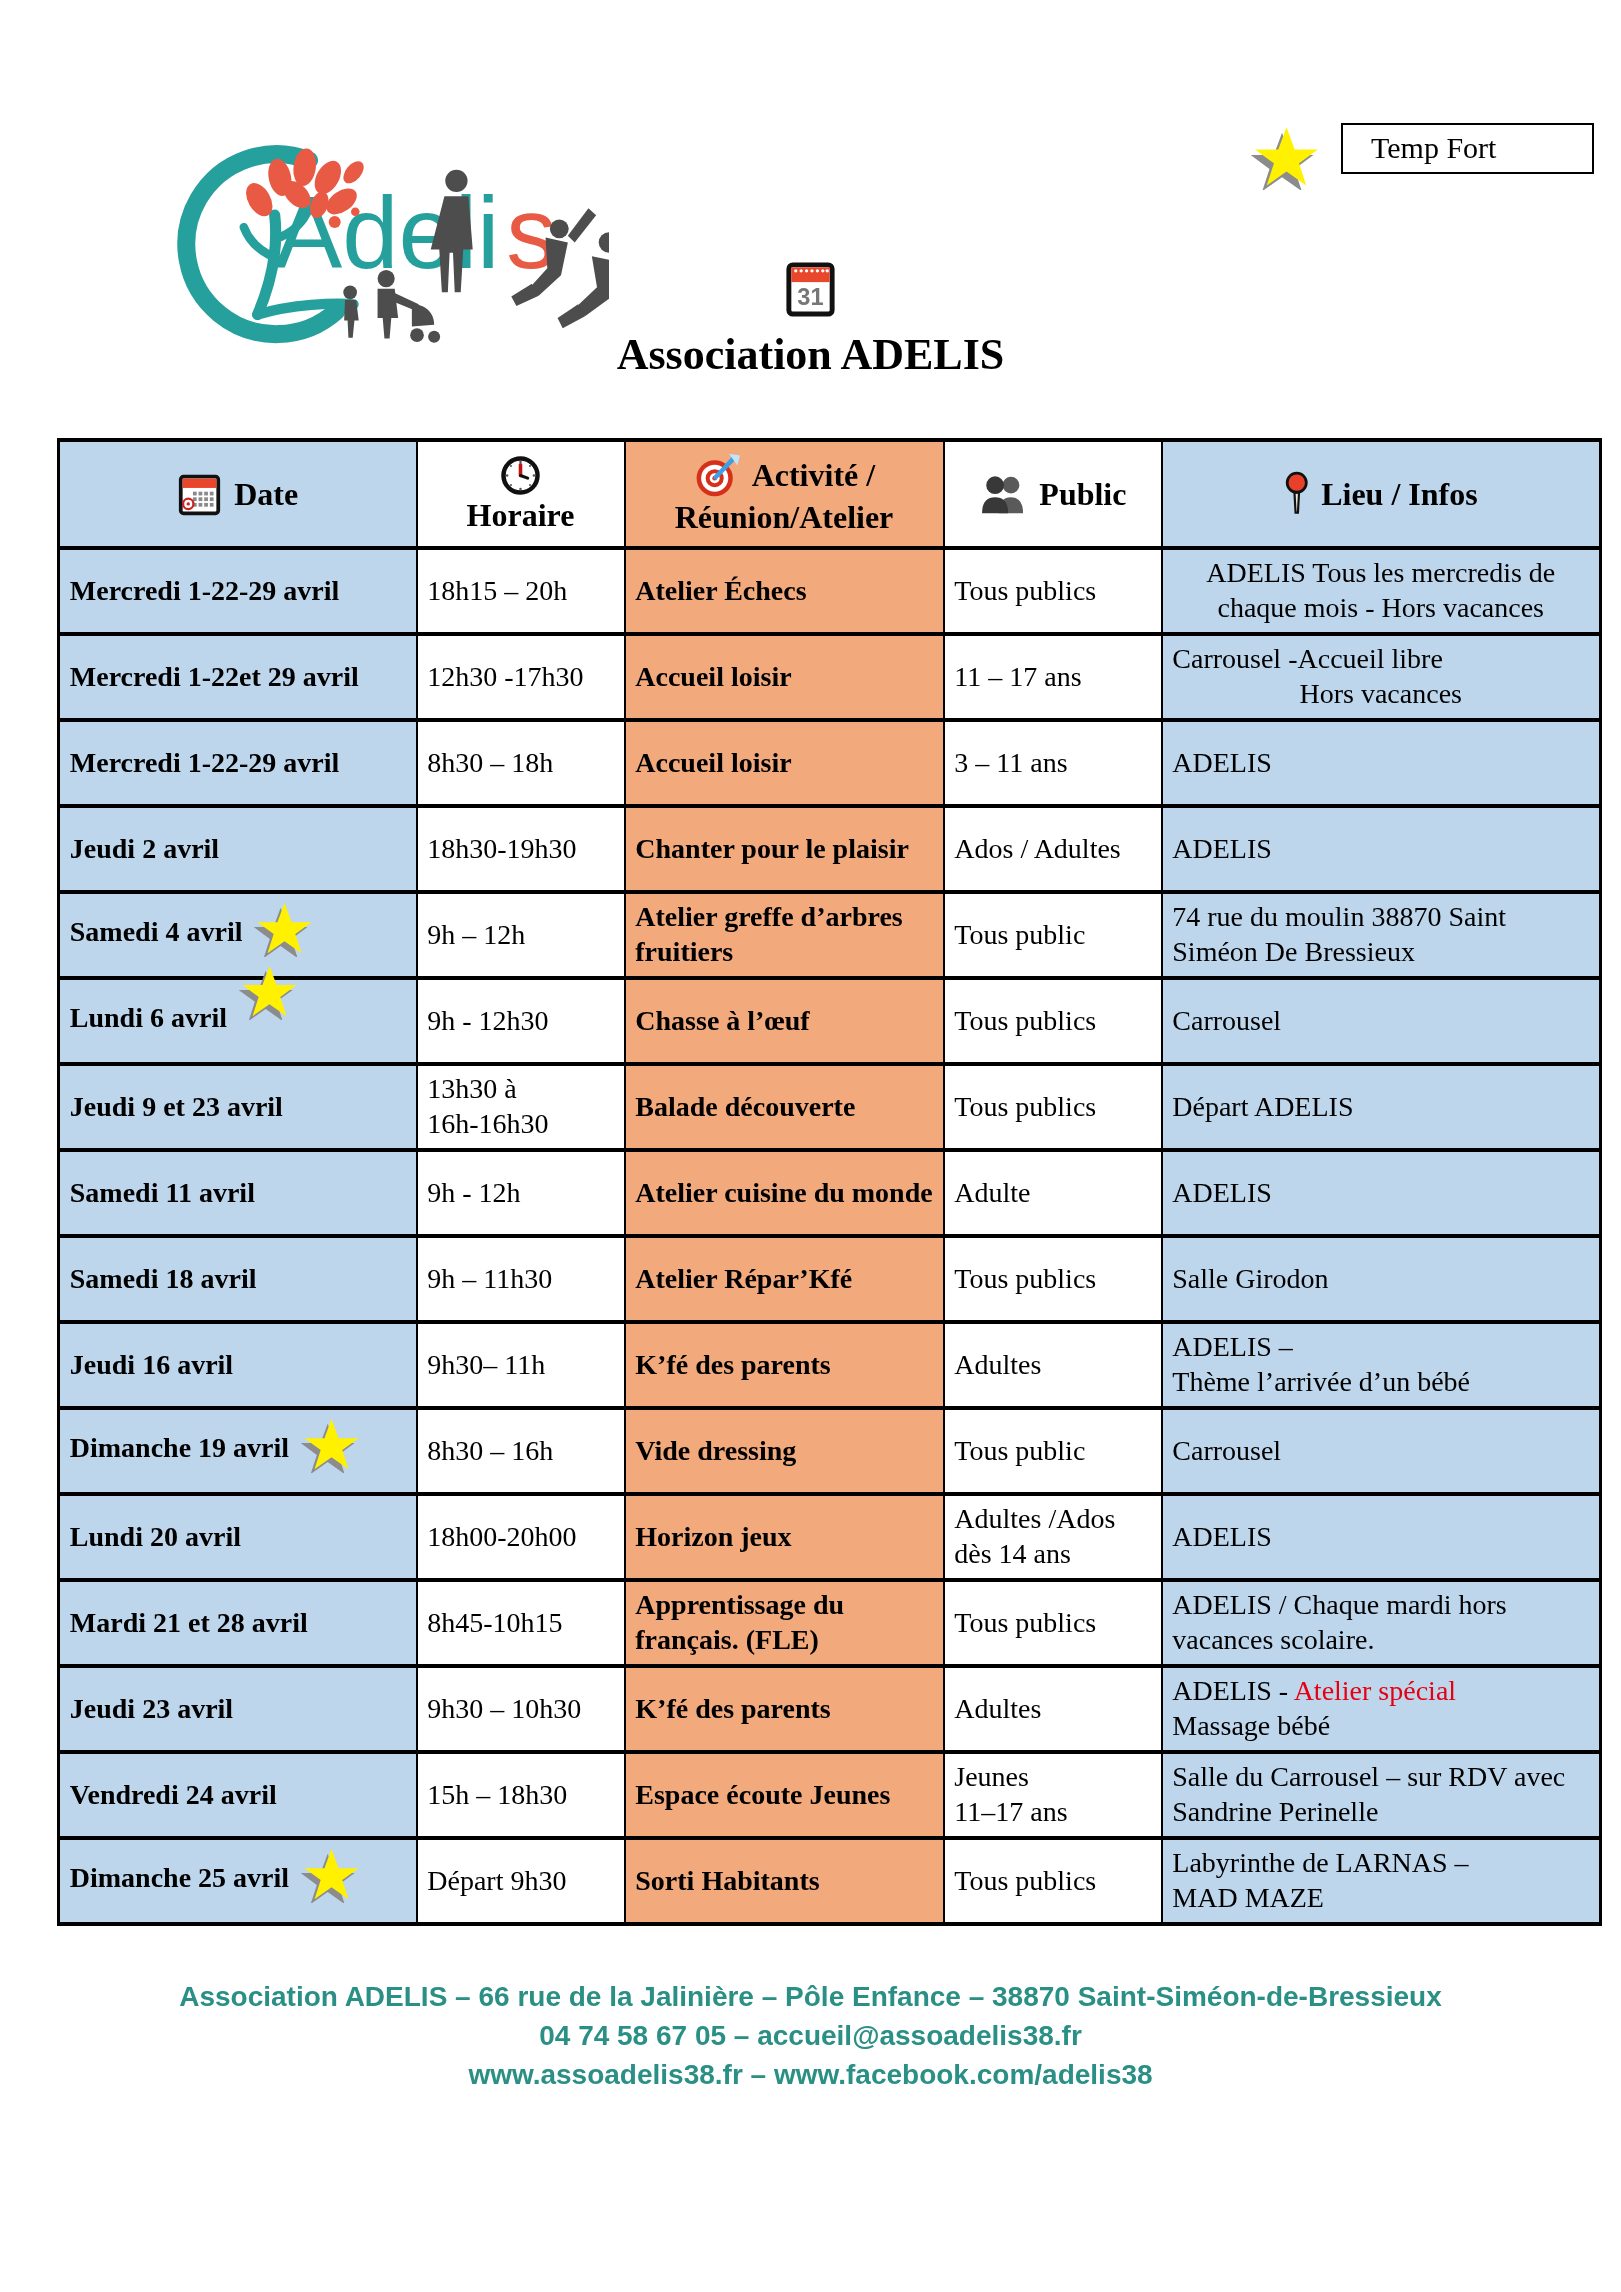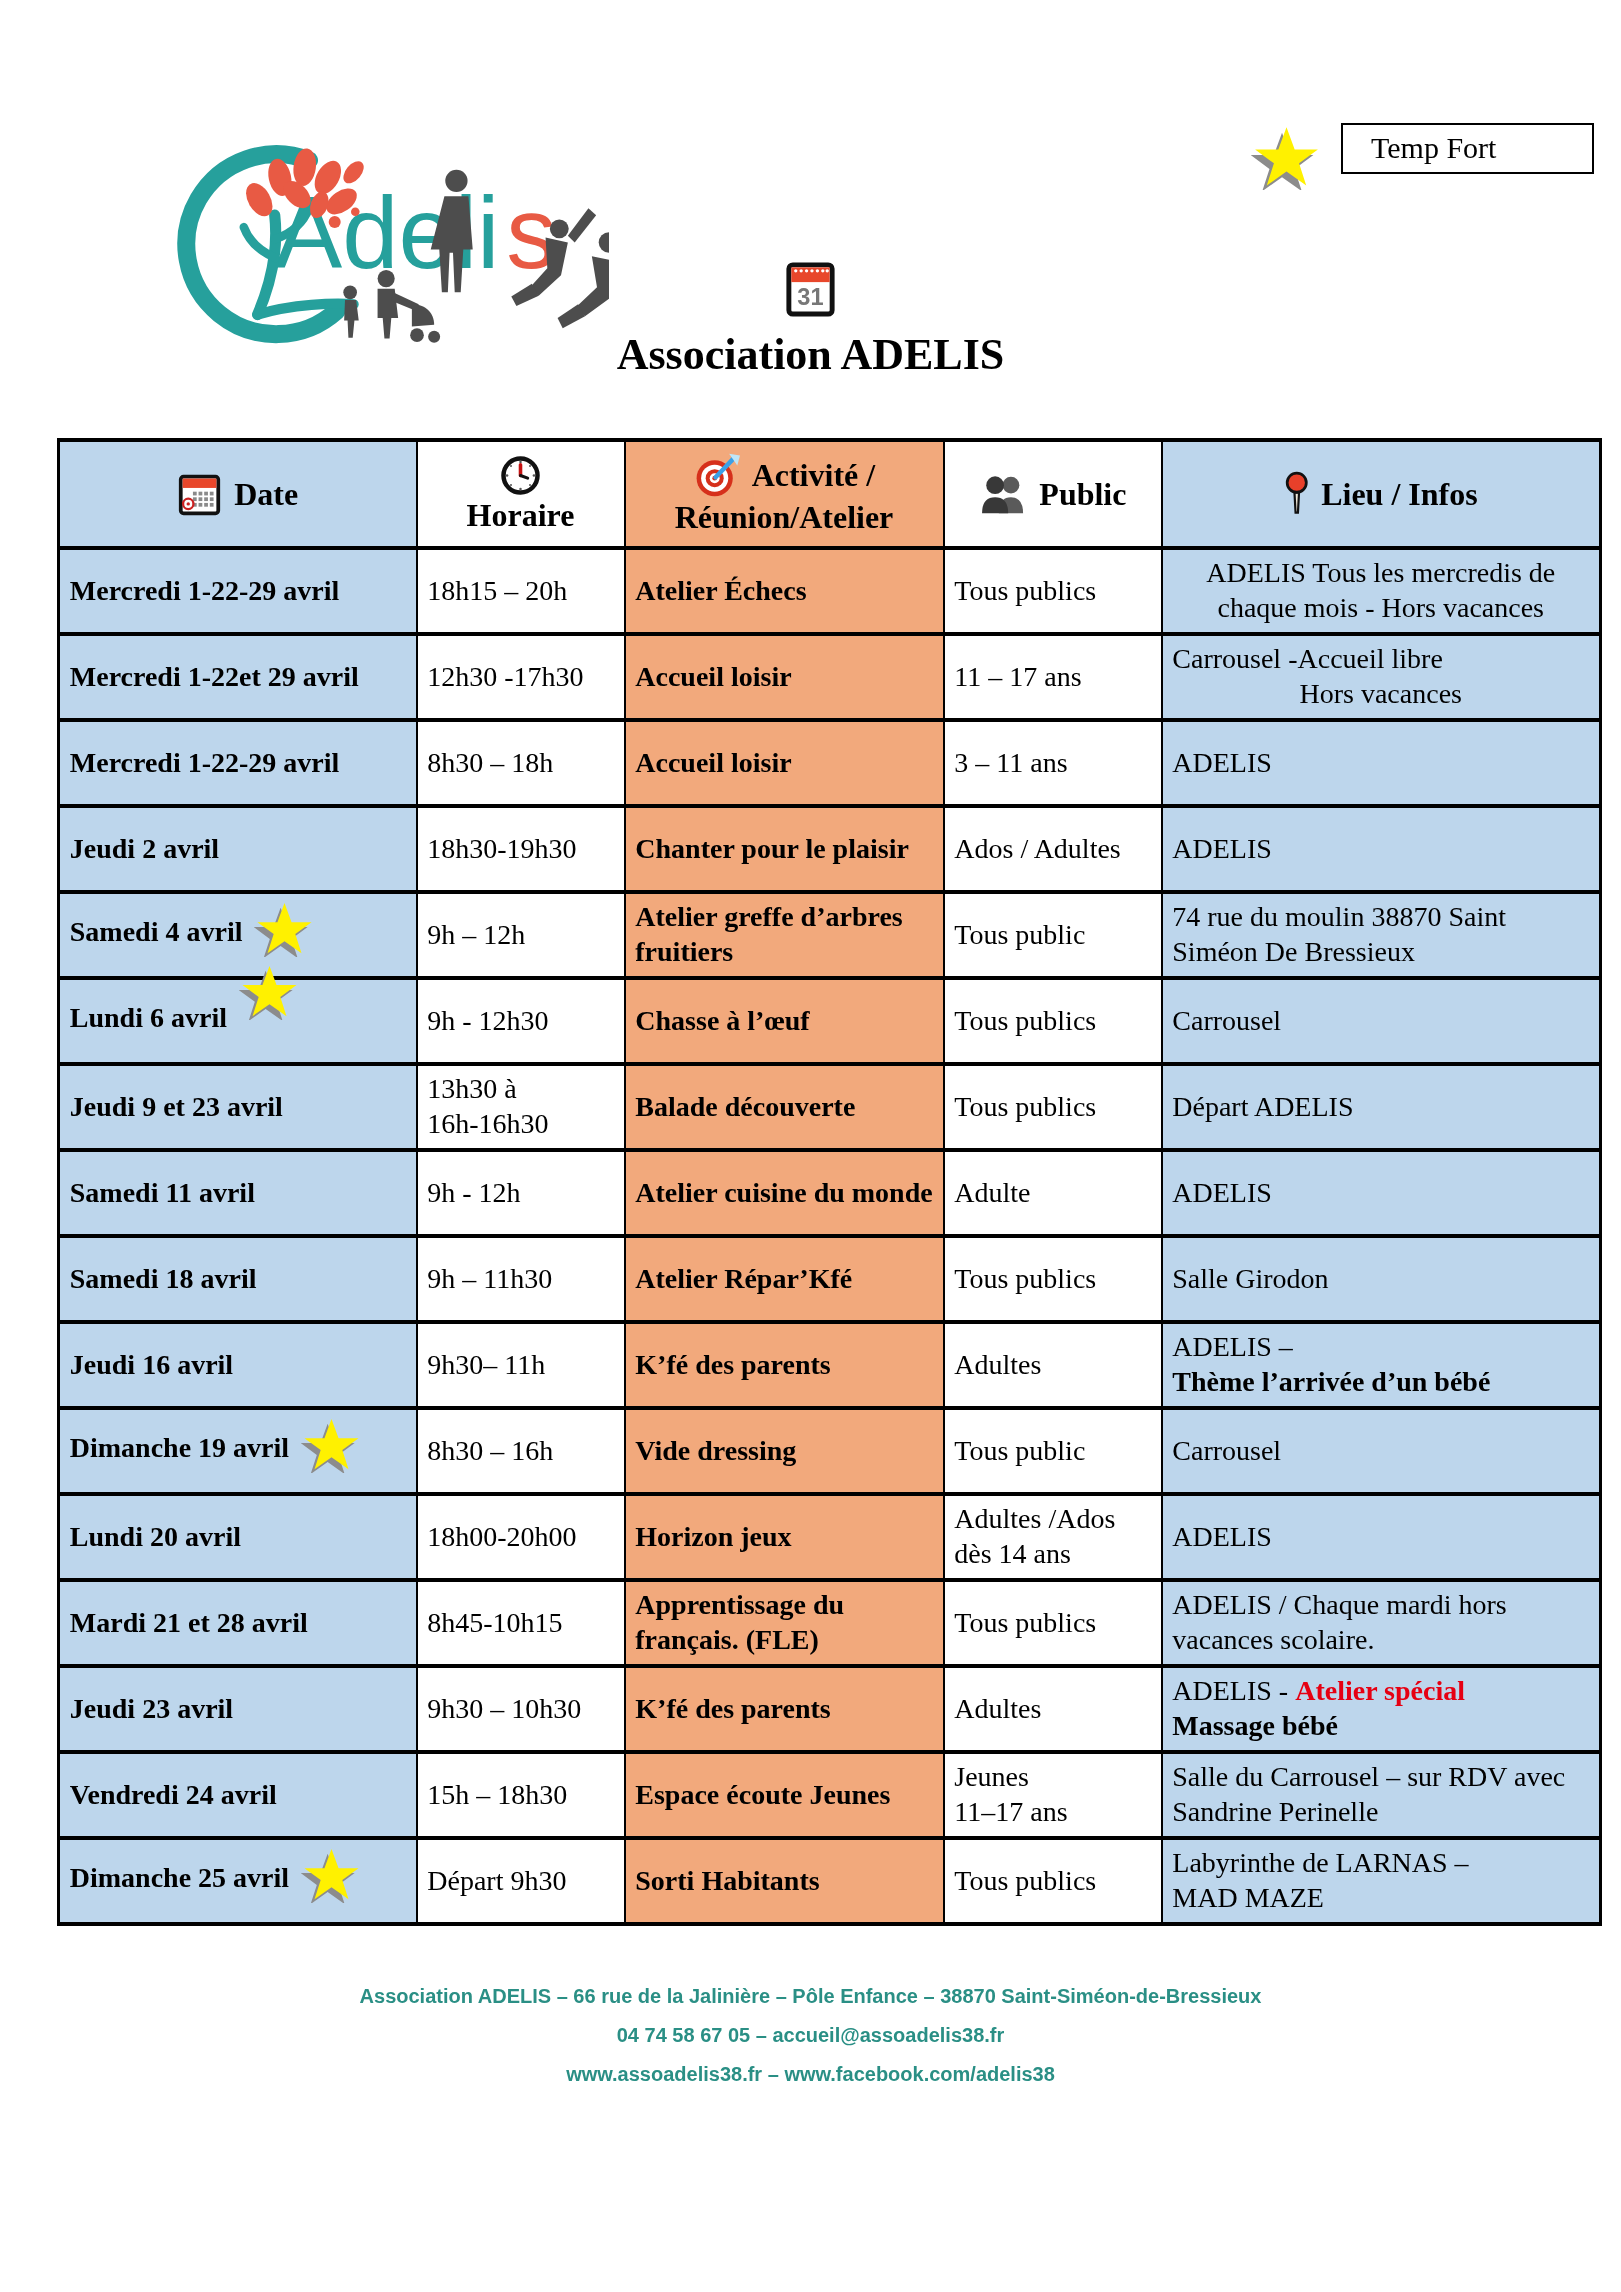--- a/index.html
+++ b/index.html
@@ -33,27 +33,27 @@
   th{height:108px;font-size:32px;font-weight:bold;padding:2px 3.9px;}
   td{height:86px;font-size:28px;line-height:1.24;padding:3.9px 9.8px;}
   .c-blue{background:var(--blue);} .c-orange{background:var(--orange);} .c-white{background:#fff;}
   .th-line{display:flex;align-items:center;justify-content:center;gap:11.8px;}
   .hicon{display:inline-flex;flex:0 0 auto;}
   .hicon svg{display:block;}
   .date-cell{font-weight:bold;white-space:nowrap;}
   .hor-cell,.pub-cell{white-space:pre-line;}
   .act-cell{font-weight:bold;}
   .lieu-cell .line.center{text-align:center;}
-  .seg.b{font-weight:bold;} .seg.r{color:var(--hred);}
+  .seg.b{font-weight:normal;} .seg.r{color:var(--hred);}
   .star{display:inline-block;width:61px;height:56px;vertical-align:middle;margin-left:11.8px;transform:translateY(-5.9px);}
   .star.high{transform:translateY(-29px);}
   
   .footer{
     margin-top:51px;text-align:center;color:var(--teal);
-    font-family:"Liberation Sans",sans-serif;font-weight:bold;font-size:20px;line-height:39px;
+    font-family:"Liberation Sans",sans-serif;font-weight:bold;font-size:28px;line-height:39px;
   }
 </style>
 </head>
 <body>
 
 <div class="top">
 
   <svg class="logo" viewBox="0 0 560 250" aria-hidden="true">
 
     <text x="170" y="158" font-family="Liberation Sans, sans-serif" font-size="118" fill="#26A09C">Adeli</text>

